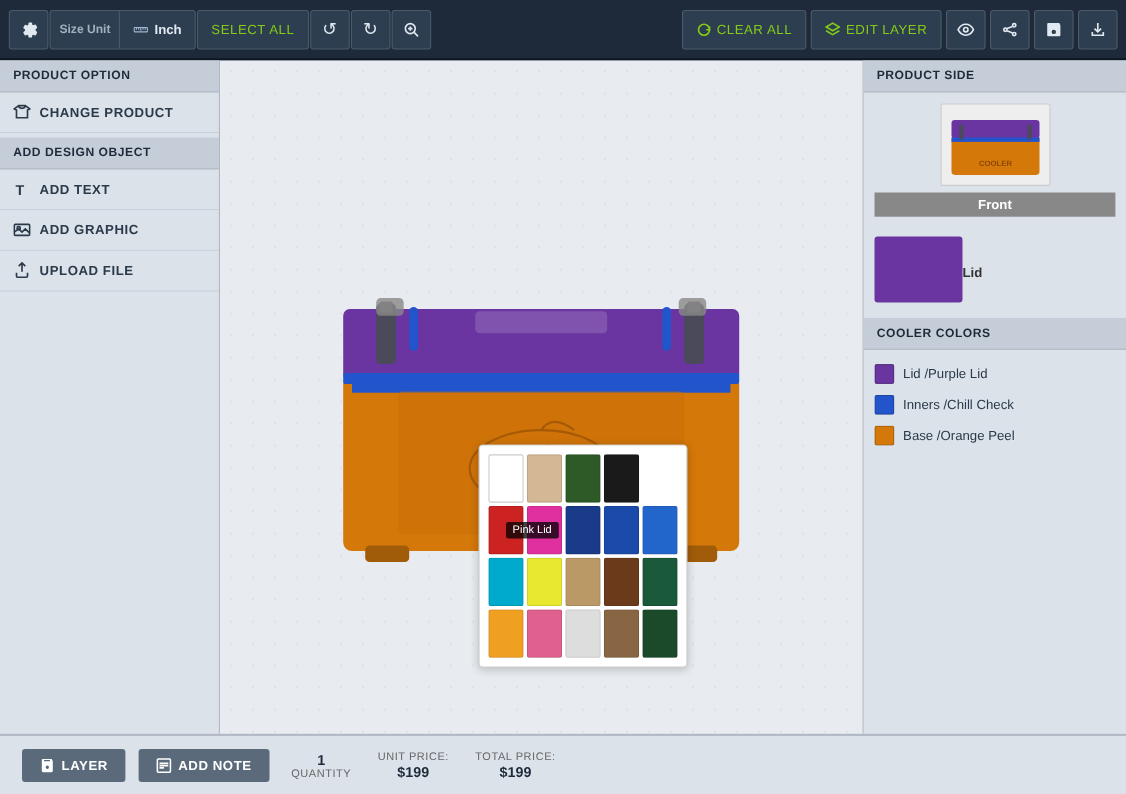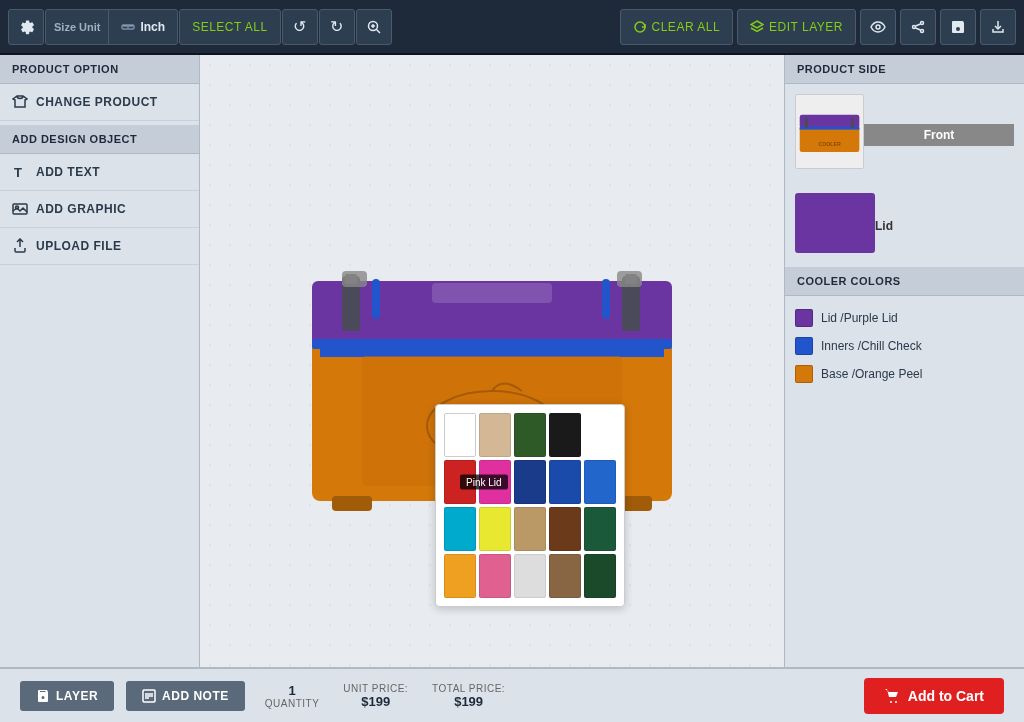--- a/index.html
+++ b/index.html
@@ -203,21 +203,21 @@
       color: #1e2a3a;
       font-size: 11px;
       font-weight: bold;
       padding: 8px 12px;
       letter-spacing: 0.5px;
       border-bottom: 1px solid #b0b8c4;
     }
     .product-side-preview {
       padding: 10px;
       display: flex;
-      flex-direction: row;
+      flex-direction: column;
       align-items: center;
     }
     .product-thumbnail {
       width: 100px;
       height: 75px;
       background: #eee;
       border: 1px solid #ccc;
       border-radius: 2px;
       margin-bottom: 6px;
       display: flex;
@@ -611,19 +611,13 @@
     <div class="price-group">
       <span class="price-label">UNIT PRICE:</span>
       <span class="price-value">$199</span>
     </div>
     <div class="price-group">
       <span class="price-label">TOTAL PRICE:</span>
       <span class="price-value">$199</span>
     </div>
   </div>
 
-  <button class="add-to-cart-btn">
-    <svg width="16" height="16" viewBox="0 0 16 16" fill="currentColor">
-      <path d="M1 1h2l2 8h7l2-5H5M7 13a1 1 0 100 2 1 1 0 000-2zm5 0a1 1 0 100 2 1 1 0 000-2z"></path>
-    </svg>
-    <span>Add to Cart</span>
-  </button>
 </div>
 
 </body></html>

